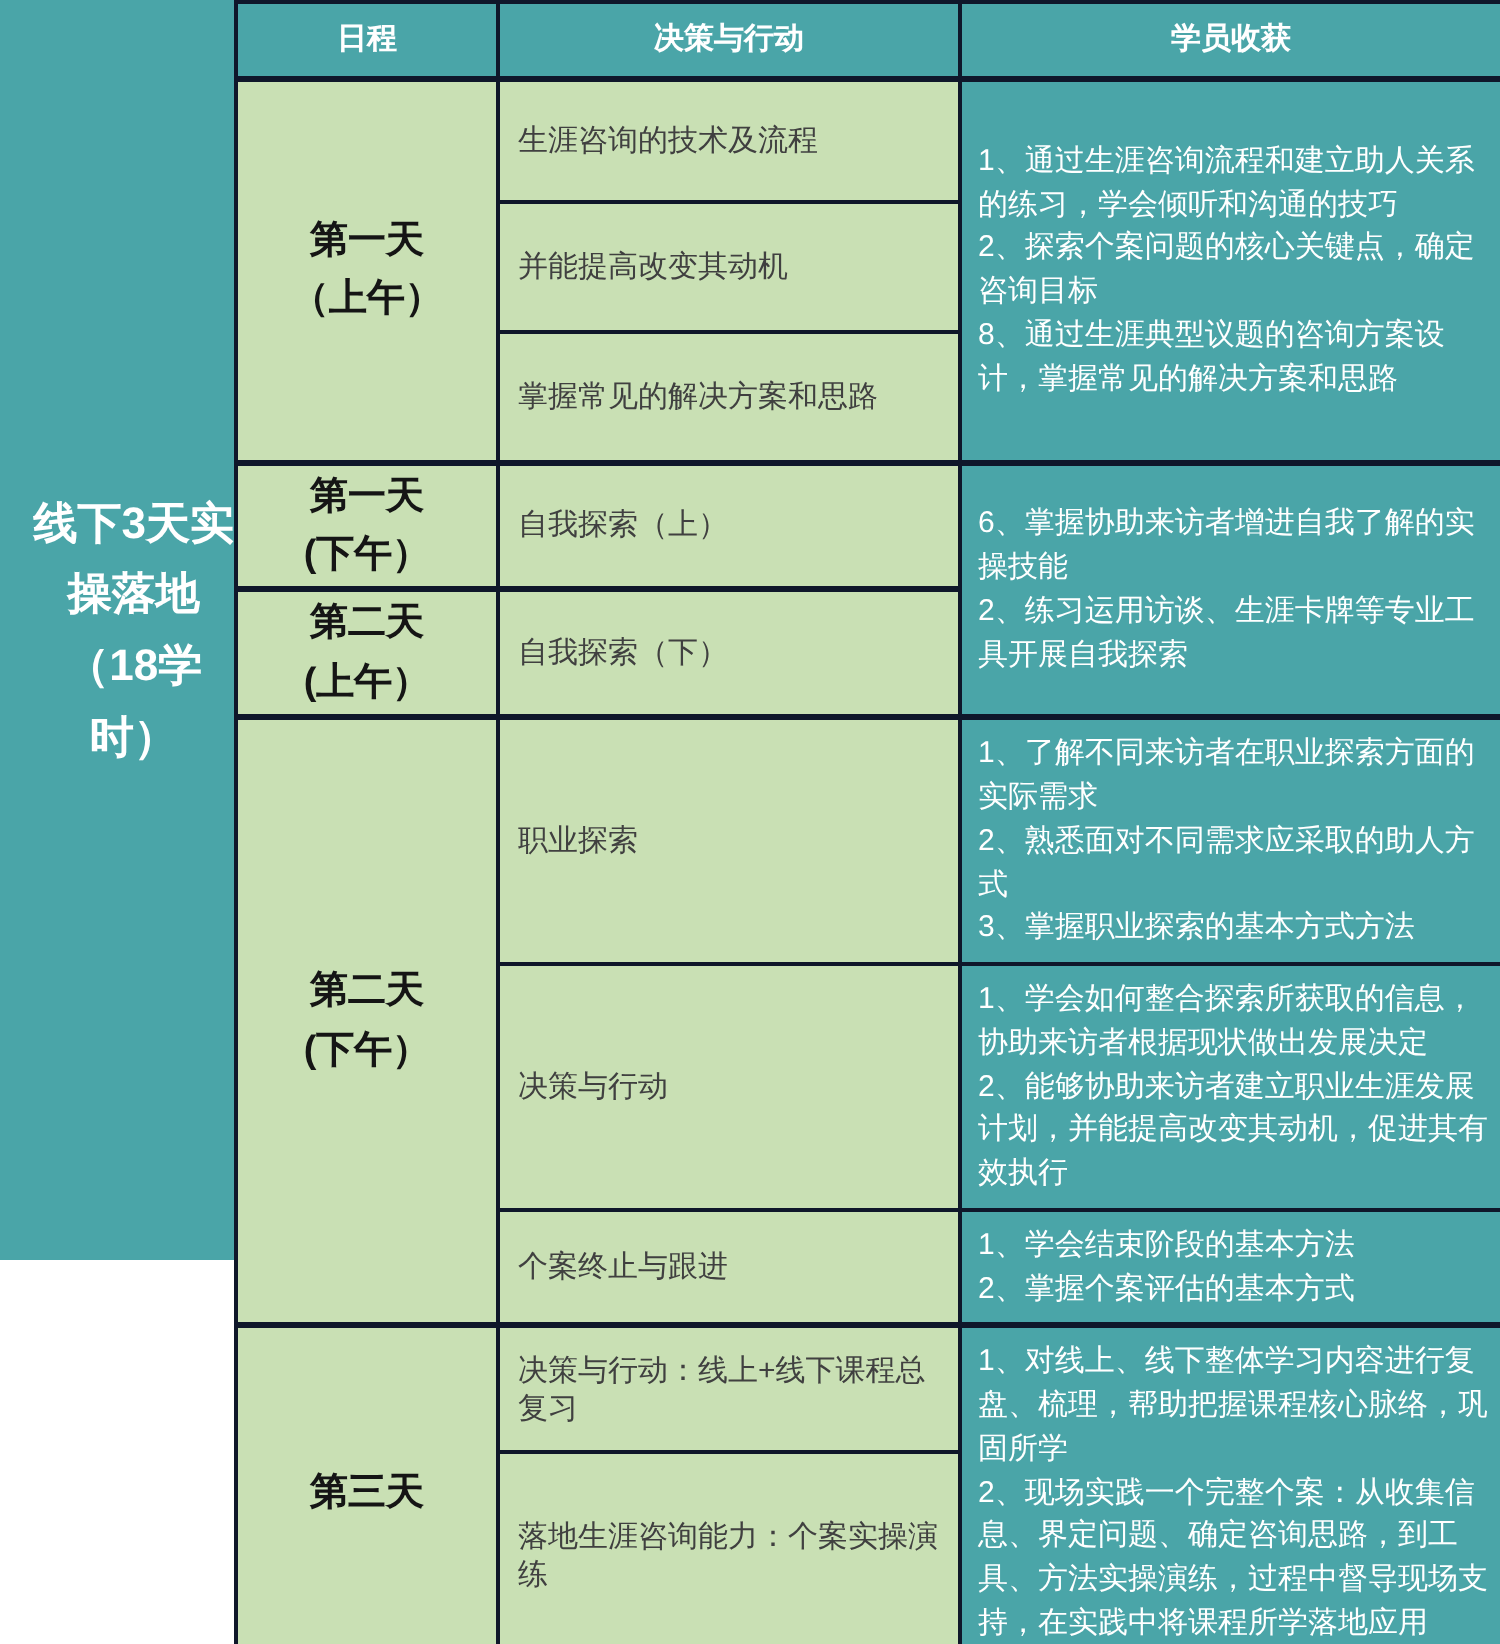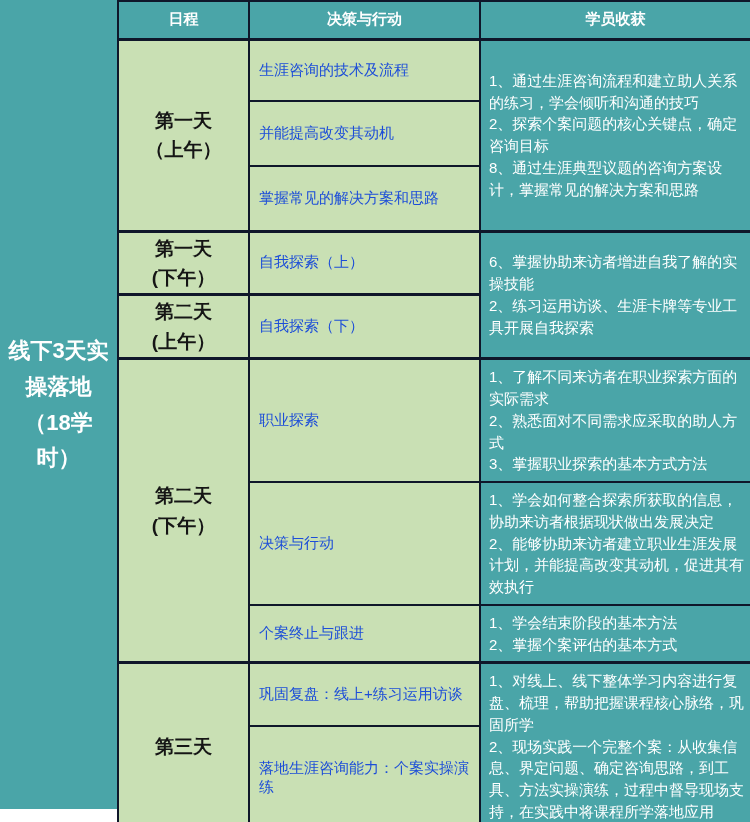--- a/index.html
+++ b/index.html
@@ -7,26 +7,26 @@
   body {
     width: 750px;
     height: 822px;
     display: flex;
     background: #ffffff;
     font-family: "Liberation Sans", sans-serif;
   }
   .sidebar {
     width: 117px;
     min-width: 117px;
-    height: 809px;
+    height: 630px;
     background: #4AA5A8;
     color: #ffffff;
     display: flex;
     align-items: center;
-    justify-content: center;
+    justify-content: flex-end;
     text-align: center;
     font-size: 22px;
     font-weight: bold;
     line-height: 1.62;
     white-space: pre-line;
   }
   table.schedule {
     width: 633px;
     height: 822px;
     border-collapse: collapse;
@@ -49,21 +49,21 @@
     color: #151515;
     font-size: 19px;
     font-weight: bold;
     text-align: center;
     vertical-align: middle;
     line-height: 1.55;
     white-space: pre-line;
   }
   td.course {
     background: #C9E0B4;
-    color: #1d4ed8;
+    color: #404040;
     font-size: 15px;
     text-align: left;
     vertical-align: middle;
     padding: 4px 6px 4px 9px;
   }
   td.gain {
     background: #4AA5A8;
     color: #ffffff;
     font-size: 15px;
     text-align: left;
@@ -151,21 +151,21 @@
 2、能够协助来访者建立职业生涯发展计划，并能提高改变其动机，促进其有效执行</td>
     </tr>
     <tr class="r8">
       <td class="course">个案终止与跟进</td>
       <td class="gain">1、学会结束阶段的基本方法
 2、掌握个案评估的基本方式</td>
     </tr>
 
     <tr class="r9 gs">
       <td class="day" rowspan="2">第三天</td>
-      <td class="course">巩固复盘：线上+练习运用访谈</td>
+      <td class="course">决策与行动：线上+线下课程总复习</td>
       <td class="gain" rowspan="2">1、对线上、线下整体学习内容进行复盘、梳理，帮助把握课程核心脉络，巩固所学
 2、现场实践一个完整个案：从收集信息、界定问题、确定咨询思路，到工具、方法实操演练，过程中督导现场支持，在实践中将课程所学落地应用</td>
     </tr>
     <tr class="r10">
       <td class="course">落地生涯咨询能力：个案实操演练</td>
     </tr>
   </tbody>
 </table>
 
 </body></html>

